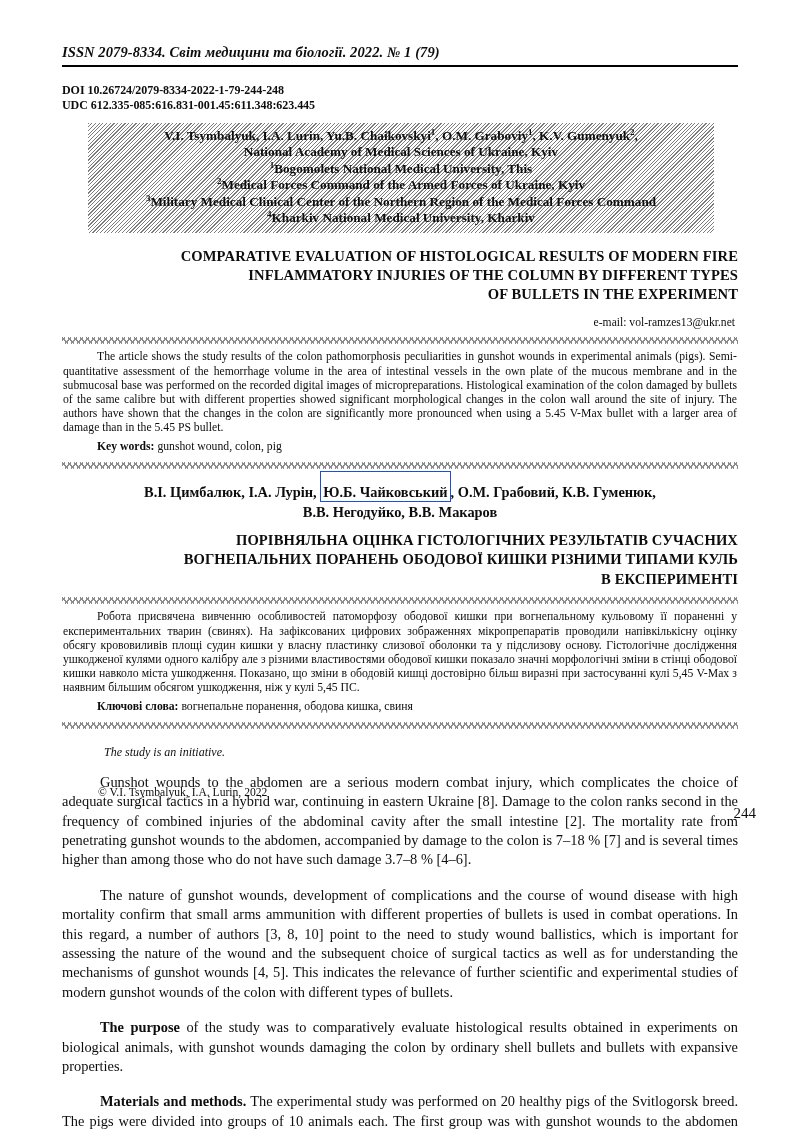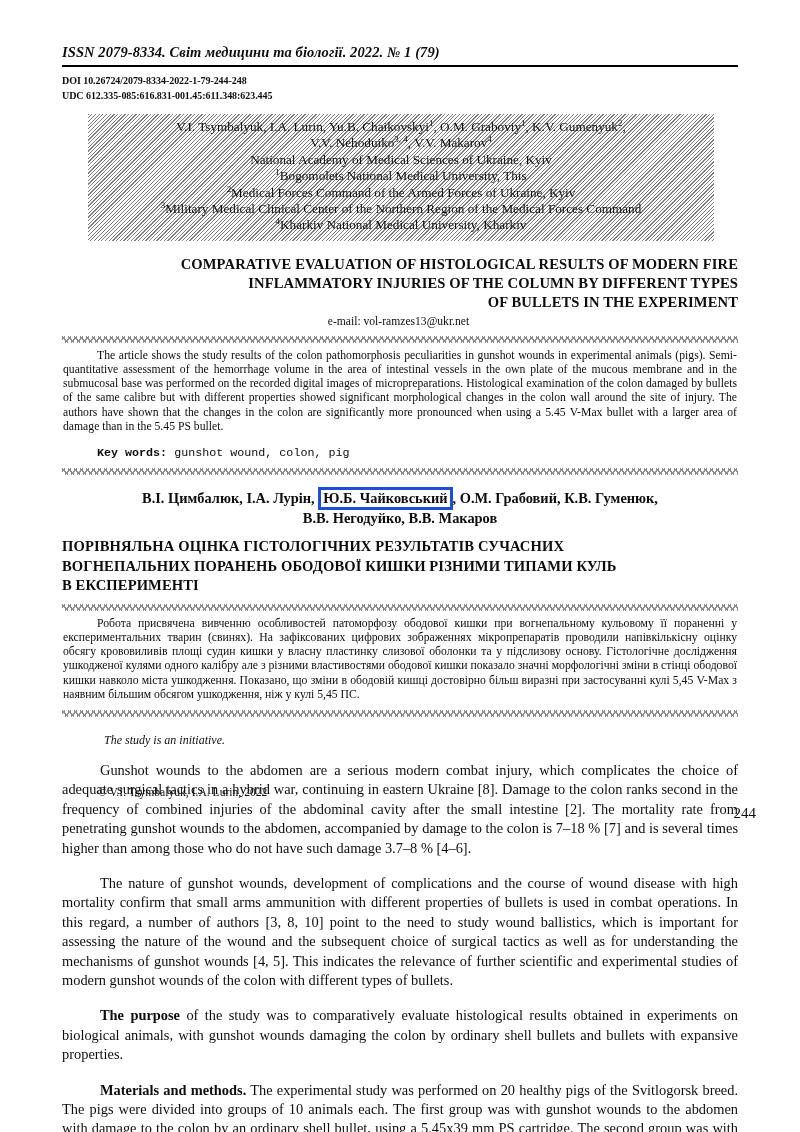--- a/index.html
+++ b/index.html
@@ -29,34 +29,34 @@
     letter-spacing: .1px;
   }
   .rule-thick {
     border-bottom: 2.2px solid #000;
     margin-top: 4px;
   }
 
   
   .ids {
     font-weight: bold;
-    font-size: 10px;
+    font-size: 12px;
     line-height: 14.5px;
-    margin-top: 7px;
+    margin-top: 16px;
     letter-spacing: -0.05px;
   }
 
   
   .hatch-block {
     margin-top: 11px;
     margin-left: 26px;
     margin-right: 24px;
     padding: 5px 4px 7px 4px;
     text-align: center;
-    font-weight: normal;
+    font-weight: bold;
     font-size: 13.2px;
     line-height: 16.4px;
     background-color: #ffffff;
     background-image: repeating-linear-gradient(
         135deg,
         #7d7d7d 0px, #7d7d7d 0.9px,
         rgba(255,255,255,0) 0.9px, rgba(255,255,255,0) 2.6px);
   }
   .hatch-block .ln { white-space: nowrap; }
   sup { font-size: 0.68em; vertical-align: super; line-height: 0; }
@@ -64,23 +64,23 @@
   
   .title-en {
     text-align: right;
     font-weight: bold;
     font-size: 14.6px;
     line-height: 19px;
     margin-top: 14px;
     letter-spacing: .1px;
   }
   .email {
-    text-align: center;
+    text-align: right;
     font-size: 11.6px;
-    margin-top: 3px;
+    margin-top: 12px;
     padding-right: 3px;
   }
 
   
   .zigzag {
     height: 7px;
     margin: 8px 0 6px 0;
     background-repeat: repeat-x;
     background-size: 6px 7px;
     background-image:
@@ -93,39 +93,38 @@
   .abstract {
     font-size: 11.7px;
     line-height: 14.2px;
     text-align: justify;
     text-indent: 34px;
     margin: 0 1px;
   }
   .abstract .kw {
     display: block;
     text-indent: 34px;
-    margin-top: 12px;
-    font-family: Liberation Mono, monospace;
+    margin-top: 4px;
   }
   .kw b { font-weight: bold; }
 
   
   .authors-ua {
     text-align: center;
     font-weight: bold;
     font-size: 14.4px;
     line-height: 20px;
     margin-top: 13px;
   }
   .boxed {
-    border: 3px solid #1d4ed8;
-    padding: 0 2px 1px 2px;
+    border: 1px solid #1d4ed8;
+    padding: 12px 2px 1px 2px;
   }
   .title-ua {
-    text-align: left;
+    text-align: right;
     font-weight: bold;
     font-size: 14.6px;
     line-height: 19.5px;
     margin-top: 9px;
     letter-spacing: .1px;
   }
 
   
   .initiative {
     font-style: italic;
@@ -171,21 +170,20 @@
   <div class="running-head">ISSN 2079-8334. Світ медицини та біології. 2022. № 1 (79)</div>
   <div class="rule-thick"></div>
 
   <div class="ids">
     <div>DOI 10.26724/2079-8334-2022-1-79-244-248</div>
     <div>UDC 612.335-085:616.831-001.45:611.348:623.445</div>
   </div>
 
   <div class="hatch-block">
     <div class="ln"><span>V.I. Tsymbalyuk, I.A. Lurin, Yu.B. Chaikovskyi</span><sup>1</sup><span>, O.M. Graboviy</span><sup>1</sup><span>, K.V. Gumenyuk</span><sup>2</sup><span>,</span></div>
-    <div class="ln"><span>V.V. Nehoduiko</span><sup>3, 4</sup><span>, V.V. Makarov</span><sup>4</sup></div>
 
     <div class="ln"><sup></sup><span>National Academy of Medical Sciences of Ukraine, Kyiv</span></div>
     <div class="ln"><sup>1</sup><span>Bogomolets National Medical University, This</span></div>
     <div class="ln"><sup>2</sup><span>Medical Forces Command of the Armed Forces of Ukraine, Kyiv</span></div>
     <div class="ln"><sup>3</sup><span>Military Medical Clinical Center of the Northern Region of the Medical Forces Command</span></div>
     <div class="ln"><sup>4</sup><span>Kharkiv National Medical University, Kharkiv</span></div>
   </div>
 
   <div class="title-en">
     <div>COMPARATIVE EVALUATION OF HISTOLOGICAL RESULTS OF MODERN FIRE</div>
@@ -212,20 +210,21 @@
   <div class="title-ua">
     <div>ПОРІВНЯЛЬНА ОЦІНКА ГІСТОЛОГІЧНИХ РЕЗУЛЬТАТІВ СУЧАСНИХ</div>
     <div>ВОГНЕПАЛЬНИХ ПОРАНЕНЬ ОБОДОВОЇ КИШКИ РІЗНИМИ ТИПАМИ КУЛЬ</div>
     <div>В ЕКСПЕРИМЕНТІ</div>
   </div>
 
   <div class="zigzag"></div>
 
   <div class="abstract">
     <span>Робота присвячена вивченню особливостей патоморфозу ободової кишки при вогнепальному кульовому її пораненні у експериментальних тварин (свинях). На зафіксованих цифрових зображеннях мікропрепаратів проводили напівкількісну оцінку обсягу крововиливів площі судин кишки у власну пластинку слизової оболонки та у підслизову основу. Гістологічне дослідження ушкодженої кулями одного калібру але з різними властивостями ободової кишки показало значні морфологічні зміни в стінці ободової кишки навколо міста ушкодження. Показано, що зміни в ободовій кишці достовірно більш виразні при застосуванні кулі 5,45 V-Max з наявним більшим обсягом ушкодження, ніж у кулі 5,45 ПС.</span>
+    <span class="kw"><b>Ключові слова:</b><span> вогнепальне поранення, ободова кишка, свиня</span></span>
   </div>
 
   <div class="zigzag"></div>
 
   <div class="initiative">The study is an initiative.</div>
 
   <div class="body-wrap">
     <p class="body-p">Gunshot wounds to the abdomen are a serious modern combat injury, which complicates the choice of adequate surgical tactics in a hybrid war, continuing in eastern Ukraine [8]. Damage to the colon ranks second in the frequency of combined injuries of the abdominal cavity after the small intestine [2]. The mortality rate from penetrating gunshot wounds to the abdomen, accompanied by damage to the colon is 7–18 % [7] and is several times higher than among those who do not have such damage 3.7–8 % [4–6].</p>
     <p class="body-p">The nature of gunshot wounds, development of complications and the course of wound disease with high mortality confirm that small arms ammunition with different properties of bullets is used in combat operations. In this regard, a number of authors [3, 8, 10] point to the need to study wound ballistics, which is important for assessing the nature of the wound and the subsequent choice of surgical tactics as well as for understanding the mechanisms of gunshot wounds [4, 5]. This indicates the relevance of further scientific and experimental studies of modern gunshot wounds of the colon with different types of bullets.</p>
     <p class="body-p"><b>The purpose</b><span> of the study was to comparatively evaluate histological results obtained in experiments on biological animals, with gunshot wounds damaging the colon by ordinary shell bullets and bullets with expansive properties.</span></p>

